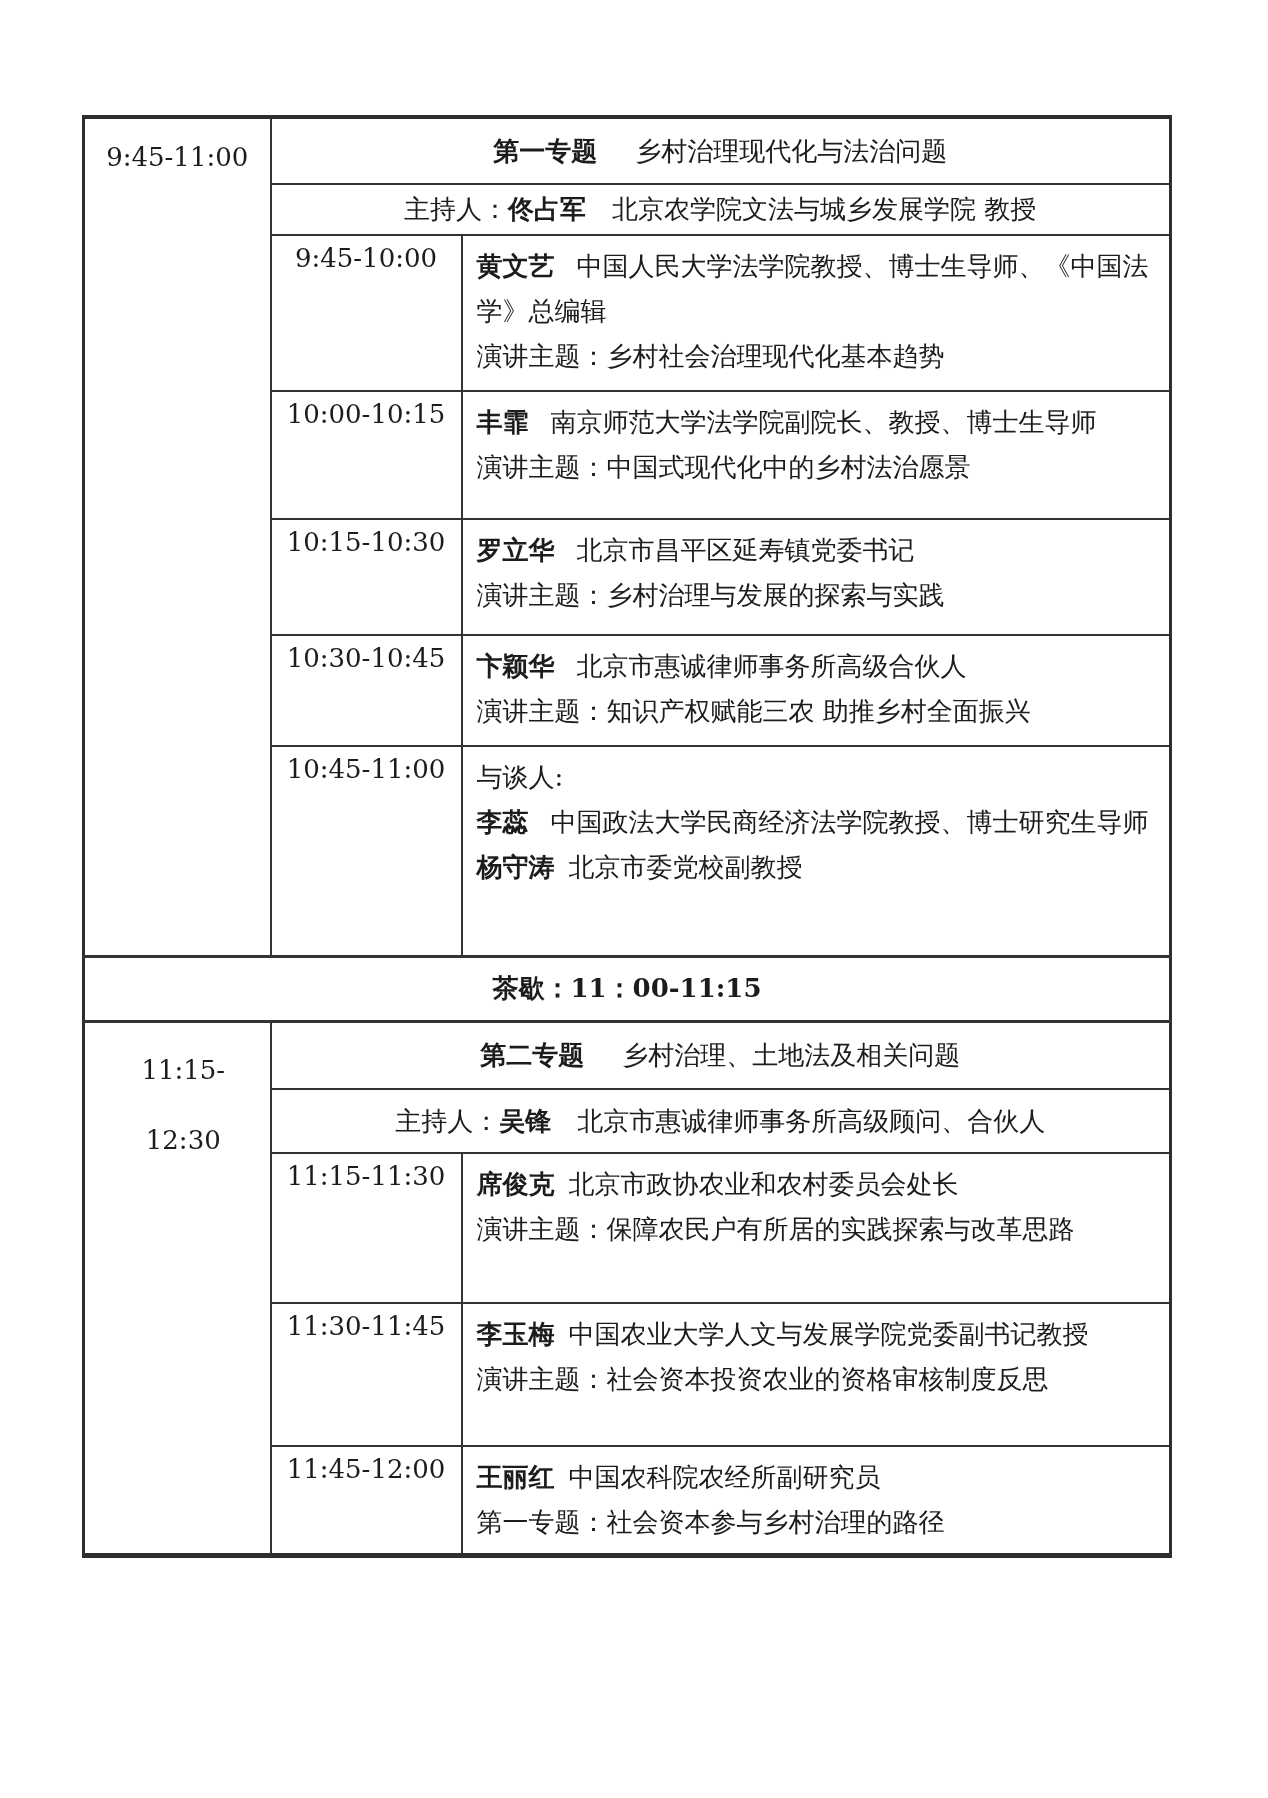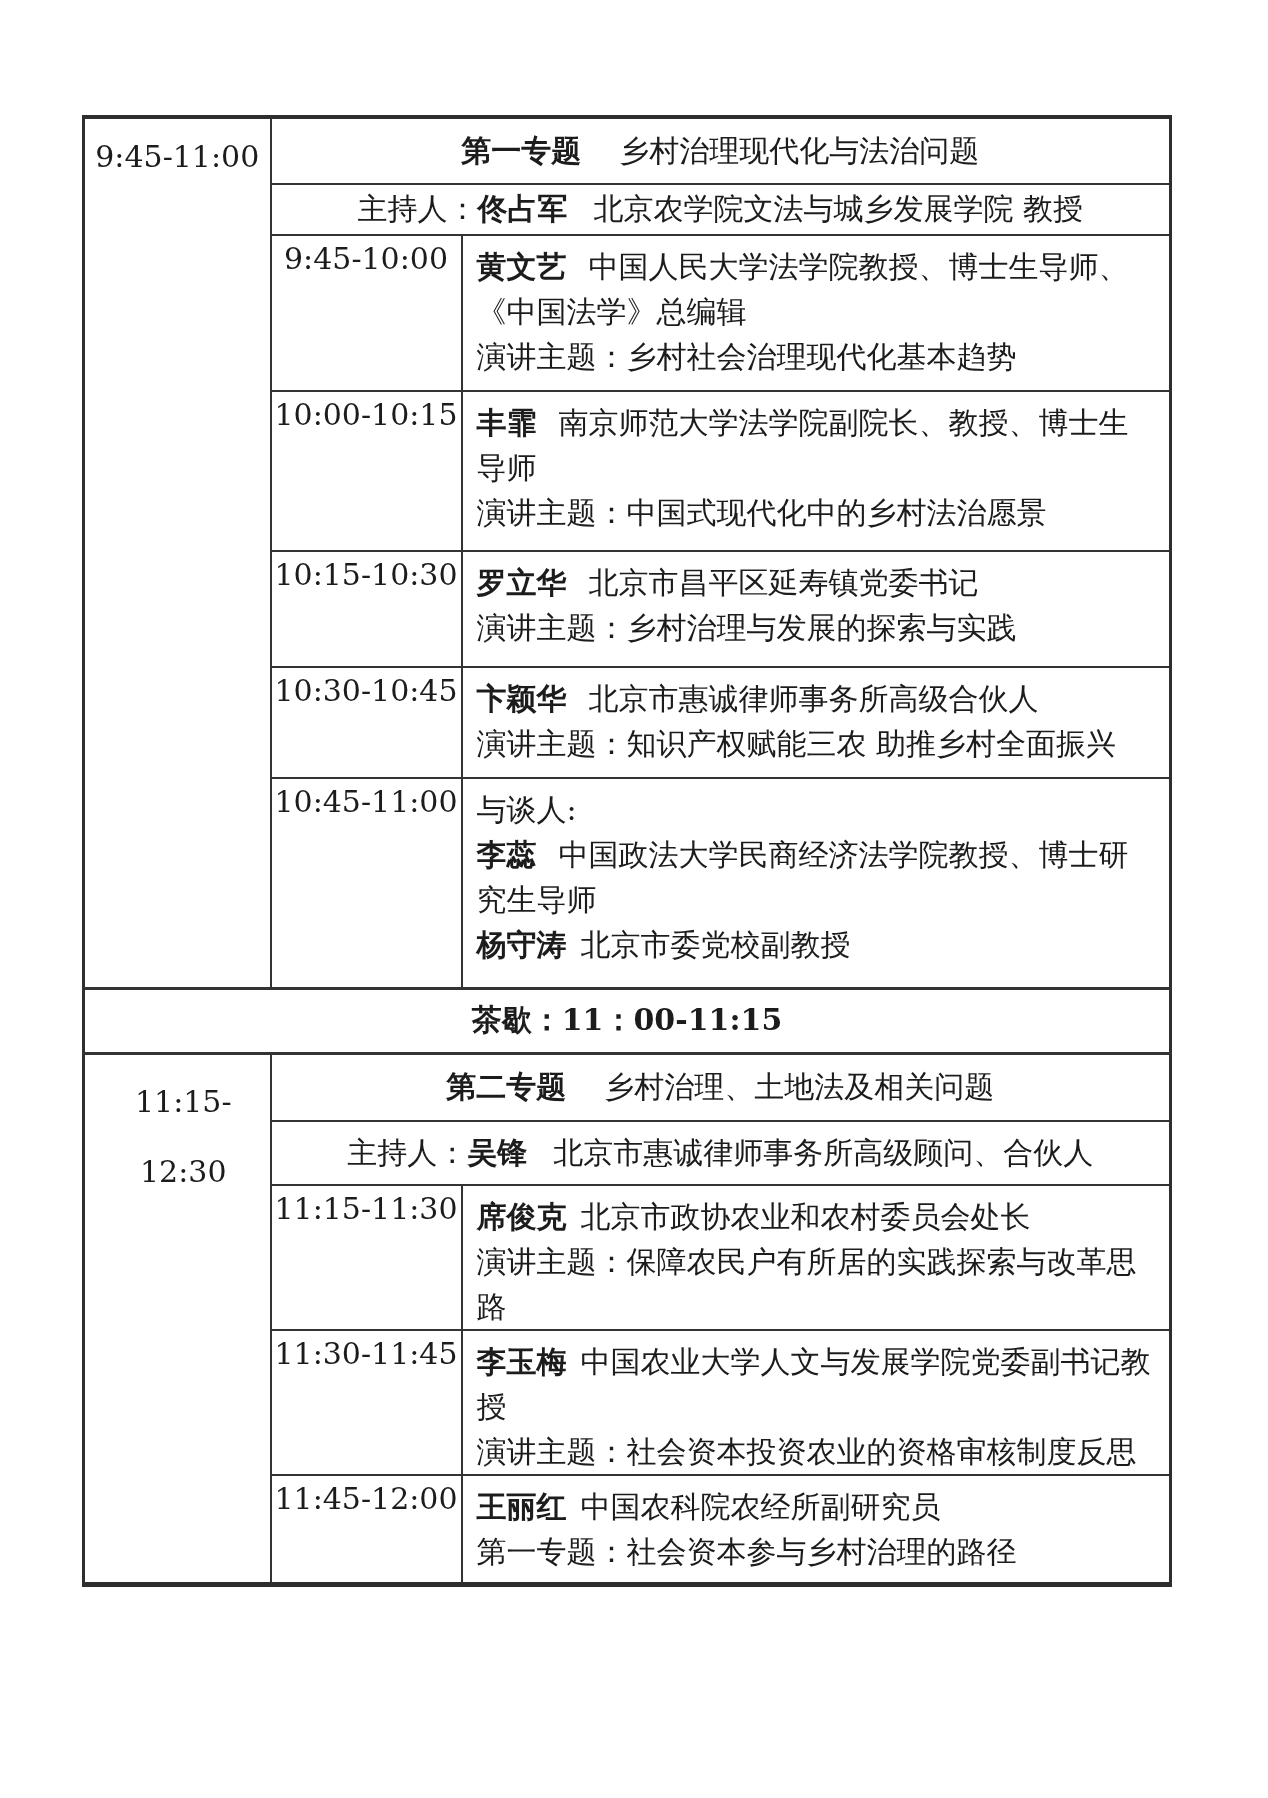--- a/index.html
+++ b/index.html
@@ -5,21 +5,21 @@
   html,body{margin:0;padding:0;}
   body{
     width:1268px;height:1798px;background:#ffffff;position:relative;
     font-family:"DejaVu Serif","Liberation Serif",serif;color:#1c1c1c;
   }
   table.sched{
     position:absolute;left:82px;top:115px;width:1087px;
     border-collapse:collapse;table-layout:fixed;
     border:3px solid #2e2e2e;border-top-width:4px;border-bottom-width:5px;
   }
-  td{border:2px solid #333333;font-size:30px;vertical-align:top;overflow:hidden;}
+  td{border:2px solid #333333;font-size:26px;vertical-align:top;overflow:hidden;}
   
   td.blocktime{text-align:center;padding-top:16px;vertical-align:top;}
   td.blocktime.left{text-align:center;padding-left:13px;padding-top:12px;}
   td.blocktime .tline{line-height:44px;}
   td.blocktime.left .tline{line-height:70px;}
   
   td.hdr{vertical-align:middle;text-align:center;}
   .hlabel{font-weight:700;}
   .htitle{margin-left:38px;}
   td.host{vertical-align:middle;text-align:center;}
@@ -64,21 +64,21 @@
     </tr>
 
     <tr style="height:156px">
       <td class="slot">9:45-10:00</td>
       <td class="content">
         <p><span class="spname">黄文艺</span><span class="spaff">中国人民大学法学院教授、博士生导师、《中国法学》总编辑</span></p>
         <p class="topic">演讲主题：乡村社会治理现代化基本趋势</p>
       </td>
     </tr>
 
-    <tr style="height:160px">
+    <tr style="height:128px">
       <td class="slot">10:00-10:15</td>
       <td class="content">
         <p><span class="spname">丰霏</span><span class="spaff">南京师范大学法学院副院长、教授、博士生导师</span></p>
         <p class="topic">演讲主题：中国式现代化中的乡村法治愿景</p>
       </td>
     </tr>
 
     <tr style="height:116px">
       <td class="slot">10:15-10:30</td>
       <td class="content">
@@ -116,21 +116,21 @@
       <td class="hdr" colspan="2">
         <span class="hlabel">第二专题</span><span class="htitle">乡村治理、土地法及相关问题</span>
       </td>
     </tr>
     <tr style="height:64px">
       <td class="host" colspan="2">
         <span>主持人：</span><span class="hostname">吴锋</span><span class="hostaff">北京市惠诚律师事务所高级顾问、合伙人</span>
       </td>
     </tr>
 
-    <tr style="height:124px">
+    <tr style="height:150px">
       <td class="slot">11:15-11:30</td>
       <td class="content">
         <p><span class="spname">席俊克</span><span class="spaff tight">北京市政协农业和农村委员会处长</span></p>
         <p class="topic">演讲主题：保障农民户有所居的实践探索与改革思路</p>
       </td>
     </tr>
 
     <tr style="height:143px">
       <td class="slot">11:30-11:45</td>
       <td class="content">

